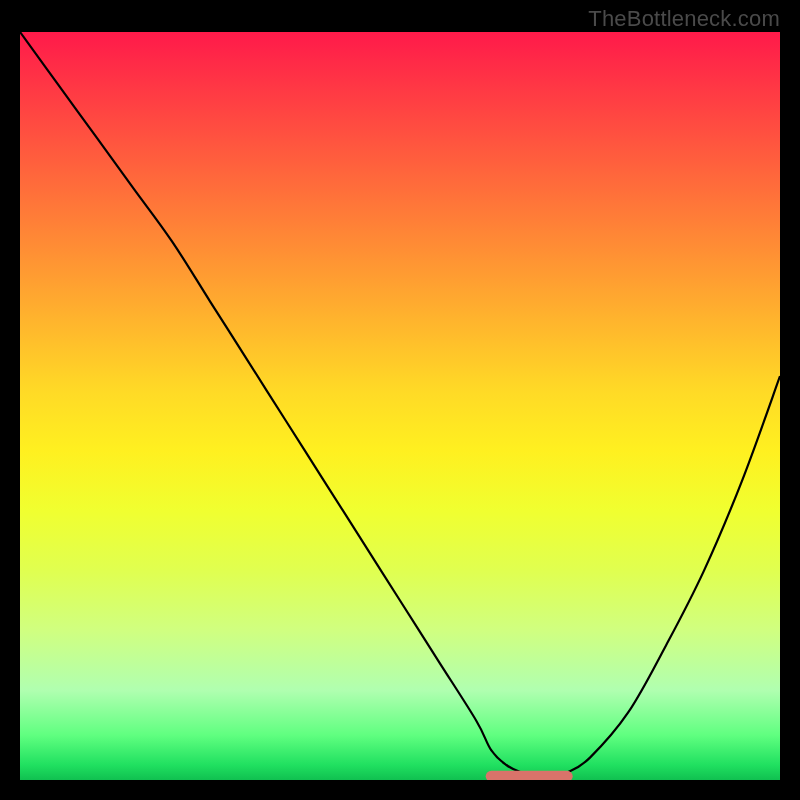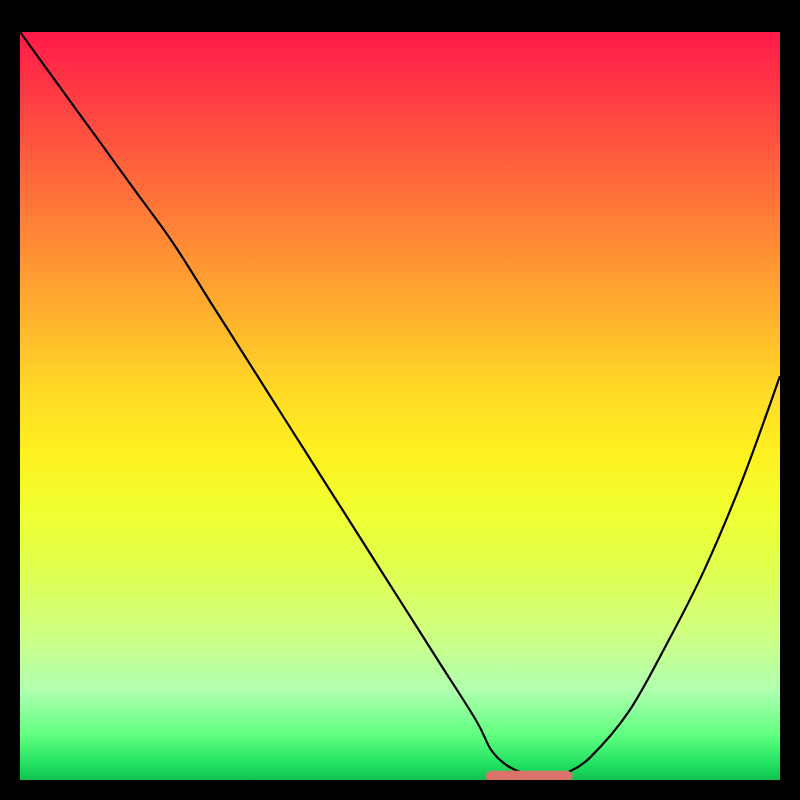--- a/index.html
+++ b/index.html
@@ -51,18 +51,19 @@
     width: 760px;
     height: 748px;
   }
   .curve { fill: none; stroke: #000; stroke-width: 2.2; }
   .flat-marker { fill: none; stroke: #d9736a; stroke-width: 11; stroke-linecap: round; }
 </style>
 </head>
 <body>
 
 <div class="chart-container">
+  <div class="watermark">TheBottleneck.com</div>
   <div class="plot-area"></div>
   <svg class="curve-svg" viewBox="0 0 760 748" preserveAspectRatio="none">
     <path class="curve" d="M 0.0 0.0 C 6.8 9.4, 24.3 33.5, 38.0 52.4 C 51.7 71.2, 62.3 85.9, 76.0 104.7 C 89.7 123.6, 100.3 138.2, 114.0 157.1 C 127.7 175.9, 138.3 189.2, 152.0 209.4 C 165.7 229.6, 176.3 247.7, 190.0 269.3 C 203.7 290.8, 214.3 307.6, 228.0 329.1 C 241.7 350.7, 252.3 367.4, 266.0 389.0 C 279.7 410.5, 290.3 427.3, 304.0 448.8 C 317.7 470.3, 328.3 487.1, 342.0 508.6 C 355.7 530.2, 366.3 546.9, 380.0 568.5 C 393.7 590.0, 404.3 606.8, 418.0 628.3 C 431.7 649.9, 446.4 672.0, 456.0 688.2 C 465.6 704.3, 465.7 710.0, 471.2 718.1 C 476.7 726.2, 480.9 729.0, 486.4 733.0 C 491.9 737.1, 496.1 738.5, 501.6 740.5 C 507.1 742.5, 511.3 743.6, 516.8 744.3 C 522.3 744.9, 526.5 744.9, 532.0 744.3 C 537.5 743.6, 540.4 743.9, 547.2 740.5 C 554.0 737.2, 559.1 736.3, 570.0 725.6 C 580.9 714.8, 594.3 700.9, 608.0 680.7 C 621.7 660.5, 632.3 638.9, 646.0 613.4 C 659.7 587.8, 670.3 568.2, 684.0 538.6 C 697.7 508.9, 708.3 483.8, 722.0 448.8 C 735.7 413.8, 753.2 362.9, 760.0 344.1"></path>
     <path class="flat-marker" d="M 471.2 744.3 L 547.2 744.3"></path>
   </svg>
 </div>
 
 </body></html>

